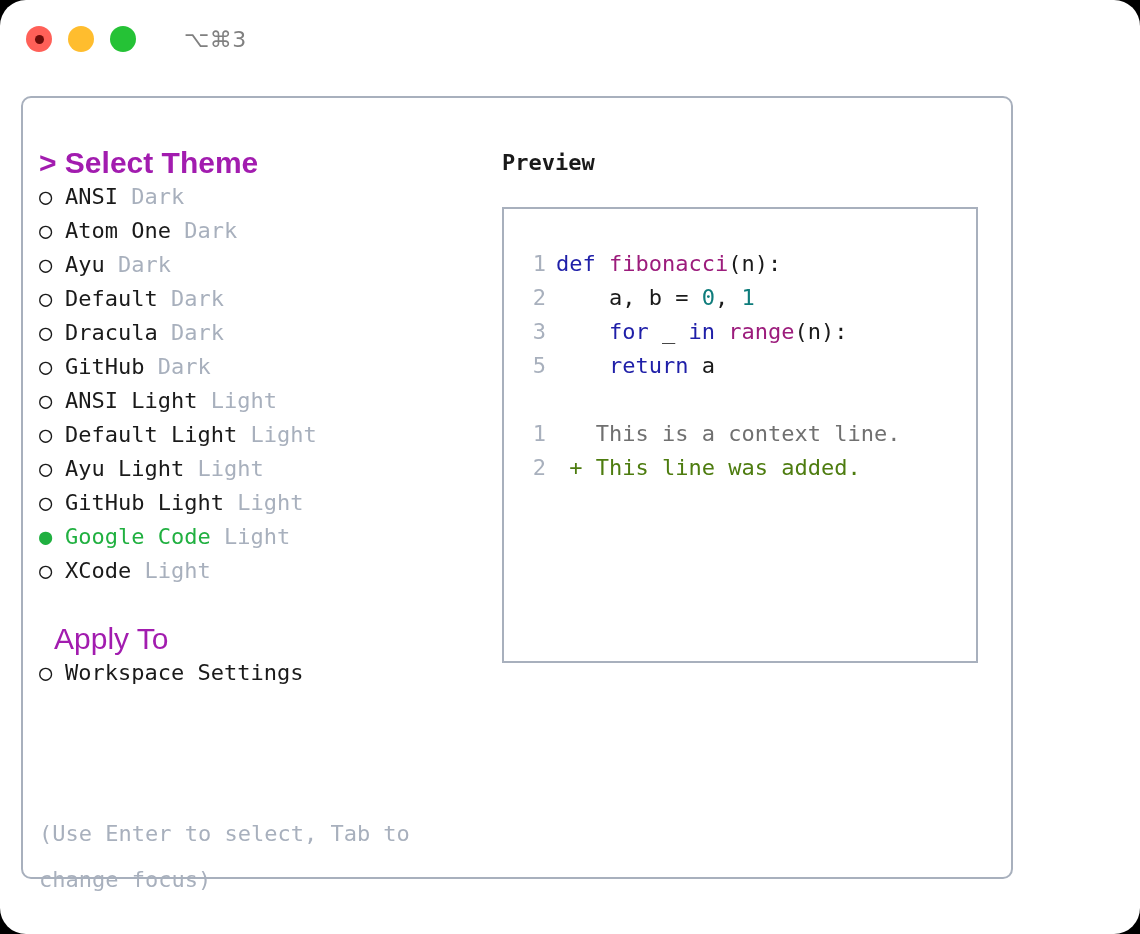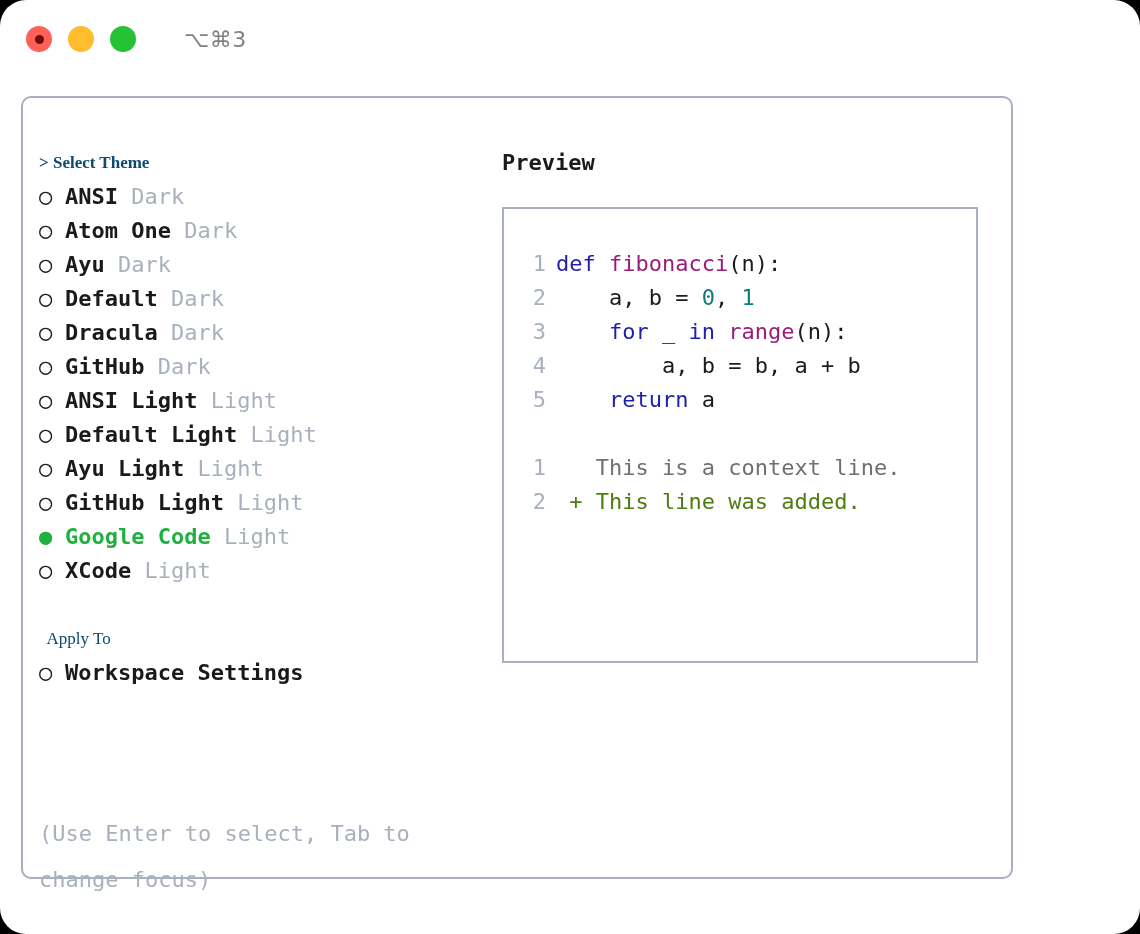--- a/index.html
+++ b/index.html
@@ -97,45 +97,45 @@
 
   
   .left-col {
     position: absolute;
     left: 16px;
     top: 48px;
     width: 450px;
   }
 
   .section-title {
-    font-size: 17px;
-    line-height: 34px;
-    color: #0c4a6e;
+    font-size: 30px;
+    line-height: 34px;
+    color: #a21caf;
     white-space: pre;
-    font-family: Liberation Serif, serif;
+    font-family: Liberation Sans, sans-serif;
   }
   .section-title.focused {
     font-weight: bold;
   }
 
   .opt-row {
     font-size: 22px;
     line-height: 34px;
     color: #1a1a1a;
     white-space: pre;
     display: block;
   }
   .marker {
     display: inline-block;
     width: 26px;
   }
   .marker.off { color: #1a1a1a; }
   .marker.on  { color: #20b040; }
 
-  .opt-label           { color: #1a1a1a; font-weight: bold; }
+  .opt-label           { color: #1a1a1a; }
   .opt-row.selected .opt-label { color: #20b040; }
   .opt-tag             { color: #a8b0bd; }
 
   .spacer-row { height: 34px; }
 
   .hint {
     position: absolute;
     left: 16px;
     top: 713px;
     width: 420px;
@@ -240,21 +240,20 @@
       <div class="hint">(Use Enter to select, Tab to change focus)</div>
 
       <div class="right-col">
         <div class="preview-title">Preview</div>
 
         <div class="preview-box">
           <div id="code-block">
               <div class="code-line"><span class="ln">1</span><span class="kw">def </span><span class="fn">fibonacci</span><span class="pn">(n):</span></div>
               <div class="code-line"><span class="ln">2</span><span class="pn">    a, b = </span><span class="num">0</span><span class="pn">, </span><span class="num">1</span></div>
               <div class="code-line"><span class="ln">3</span><span class="kw">    for </span><span class="pn">_ </span><span class="kw">in </span><span class="fn">range</span><span class="pn">(n):</span></div>
-              <div class="code-line"><span class="ln">4</span><span class="pn">        a, b = b, a + b</span></div>
               <div class="code-line"><span class="ln">5</span><span class="kw">    return </span><span class="pn">a</span></div>
             </div>
           <div class="diff-gap"></div>
           <div id="diff-block">
               <div class="code-line"><span class="ln">1</span><span class="d-ctx">   This is a context line.</span></div>
               <div class="code-line"><span class="ln">2</span><span class="d-add"> + This line was added.</span></div>
             </div>
         </div>
       </div>
 

